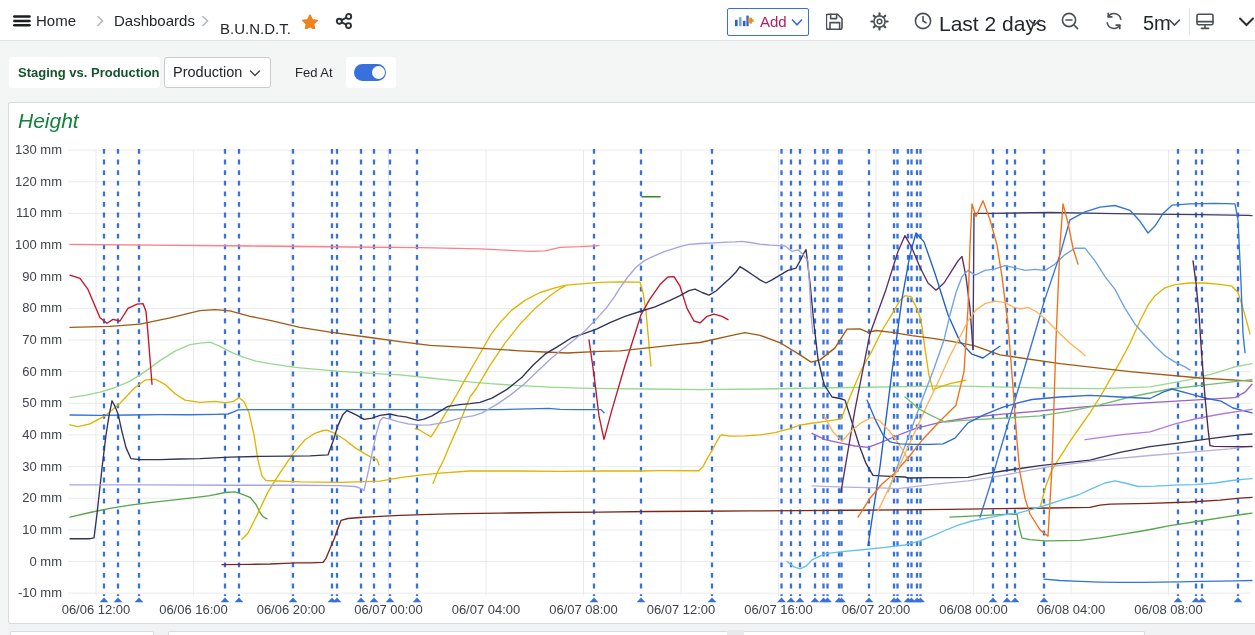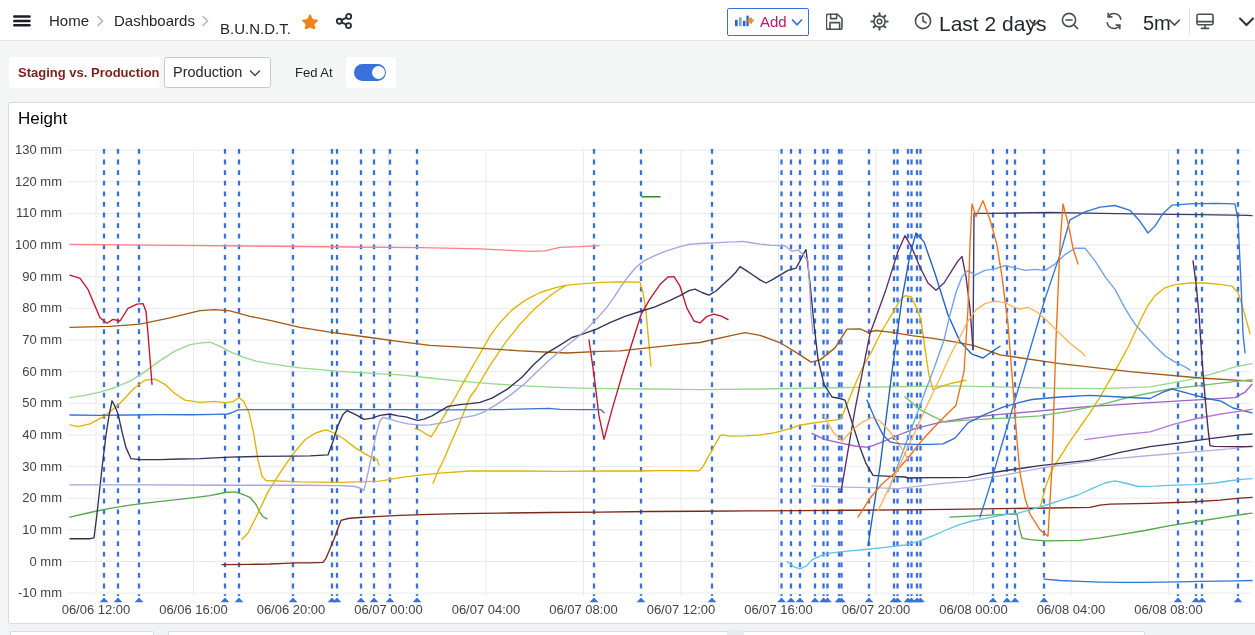--- a/index.html
+++ b/index.html
@@ -6,35 +6,35 @@
   html,body { width:1255px; height:635px; overflow:hidden; background:#f4f5f5;
     font-family:"Liberation Sans", sans-serif; }
   .abs { position:absolute; }
   #topbar { position:absolute; left:0; top:0; width:1255px; height:41px; background:#ffffff;
     border-bottom:1px solid #e3e4e6; }
   .crumb { font-size:15px; color:#23262b; }
   #subbar { position:absolute; left:0; top:41px; width:1255px; height:61px; background:#f4f5f5; }
   .whitebox { position:absolute; top:57px; height:31px; background:#ffffff; border-radius:3px; }
   #panel { position:absolute; left:8px; top:102px; width:1252px; height:522px; background:#ffffff;
     border:1px solid #d8dade; border-radius:2px; }
-  .ptitle { position:absolute; left:18px; top:109px; font-size:17px; font-weight:500; color:#000000; }
+  .ptitle { position:absolute; left:18px; top:109px; font-size:21px; font-weight:500; color:#15803d;font-style:italic; }
   .ic { stroke:#4b5056; stroke-width:1.6; fill:none; stroke-linecap:round; stroke-linejoin:round; }
 </style>
 </head>
 <body>
 
 <div id="topbar"></div>
 <svg class="abs" style="left:13px;top:14px" width="18" height="14">
   <g stroke="#1c1e22" stroke-width="2.5" stroke-linecap="round">
     <line x1="1.3" y1="2.6" x2="16.5" y2="2.6"></line>
       <line x1="1.3" y1="6.9" x2="16.5" y2="6.9"></line>
       <line x1="1.3" y1="11.2" x2="16.5" y2="11.2"></line>
   </g>
 </svg>
-<div class="abs crumb" style="left:49px;top:12px">Home</div>
+<div class="abs crumb" style="left:36px;top:12px">Home</div>
 <svg class="abs" style="left:96px;top:15px" width="8" height="12">
     <path d="M2,1.5 L6.5,6 L2,10.5" fill="none" stroke="#b3b7bd" stroke-width="1.6" stroke-linecap="round"></path>
   </svg>
 <div class="abs crumb" style="left:114px;top:12px">Dashboards</div>
 <svg class="abs" style="left:201px;top:15px" width="8" height="12">
     <path d="M2,1.5 L6.5,6 L2,10.5" fill="none" stroke="#b3b7bd" stroke-width="1.6" stroke-linecap="round"></path>
   </svg>
 <div class="abs crumb" style="left:220px;top:20px">B.U.N.D.T.</div>
 <svg class="abs" style="left:302px;top:13.5px" width="17" height="15">
   <path d="M8,1.2 L10.3,5.8 L15.3,6.5 L11.6,10 L12.5,15 L8,12.6 L3.5,15 L4.4,10 L0.7,6.5 L5.7,5.8 Z" fill="#f0821e" stroke="#f0821e" stroke-width="1.6" stroke-linejoin="round"></path>
@@ -120,21 +120,21 @@
   <line class="ic" x1="9" y1="11.8" x2="9" y2="15"></line>
   <line class="ic" x1="5.4" y1="15.4" x2="12.6" y2="15.4"></line>
   <line class="ic" x1="1" y1="8.6" x2="17" y2="8.6"></line>
 </svg>
 <svg class="abs" style="left:1238px;top:16px" width="17" height="12">
     <path d="M2,2.5 L8.5,9 L15,2.5" fill="none" stroke="#2c2f34" stroke-width="2" stroke-linecap="round"></path>
   </svg>
 
 <div id="subbar"></div>
 <div class="whitebox" style="left:9px;width:151px"></div>
-<div class="abs" style="left:18px;top:65px;font-size:13px;font-weight:700;color:#7f1d1d">Staging vs. Production</div>
+<div class="abs" style="left:18px;top:65px;font-size:13px;font-weight:700;color:#14532d">Staging vs. Production</div>
 <div class="whitebox" style="left:164px;width:107px;border:1px solid #c9cbce"></div>
 <div class="abs" style="left:173px;top:64px;font-size:14.5px;color:#23262b">Production</div>
 <svg class="abs" style="left:249px;top:69px" width="12" height="9">
     <path d="M1.5,2 L6,6.5 L10.5,2" fill="none" stroke="#45484e" stroke-width="1.5" stroke-linecap="round"></path>
   </svg>
 <div class="abs" style="left:295px;top:65px;font-size:13px;font-weight:400;color:#23262b">Fed At</div>
 <div class="whitebox" style="left:346px;width:50px"></div>
 <div class="abs" style="left:354px;top:64px;width:32px;height:17px;background:#3871dc;border-radius:9px"></div>
 <div class="abs" style="left:372px;top:66px;width:13px;height:13px;background:#ffffff;border-radius:50%"></div>
 

